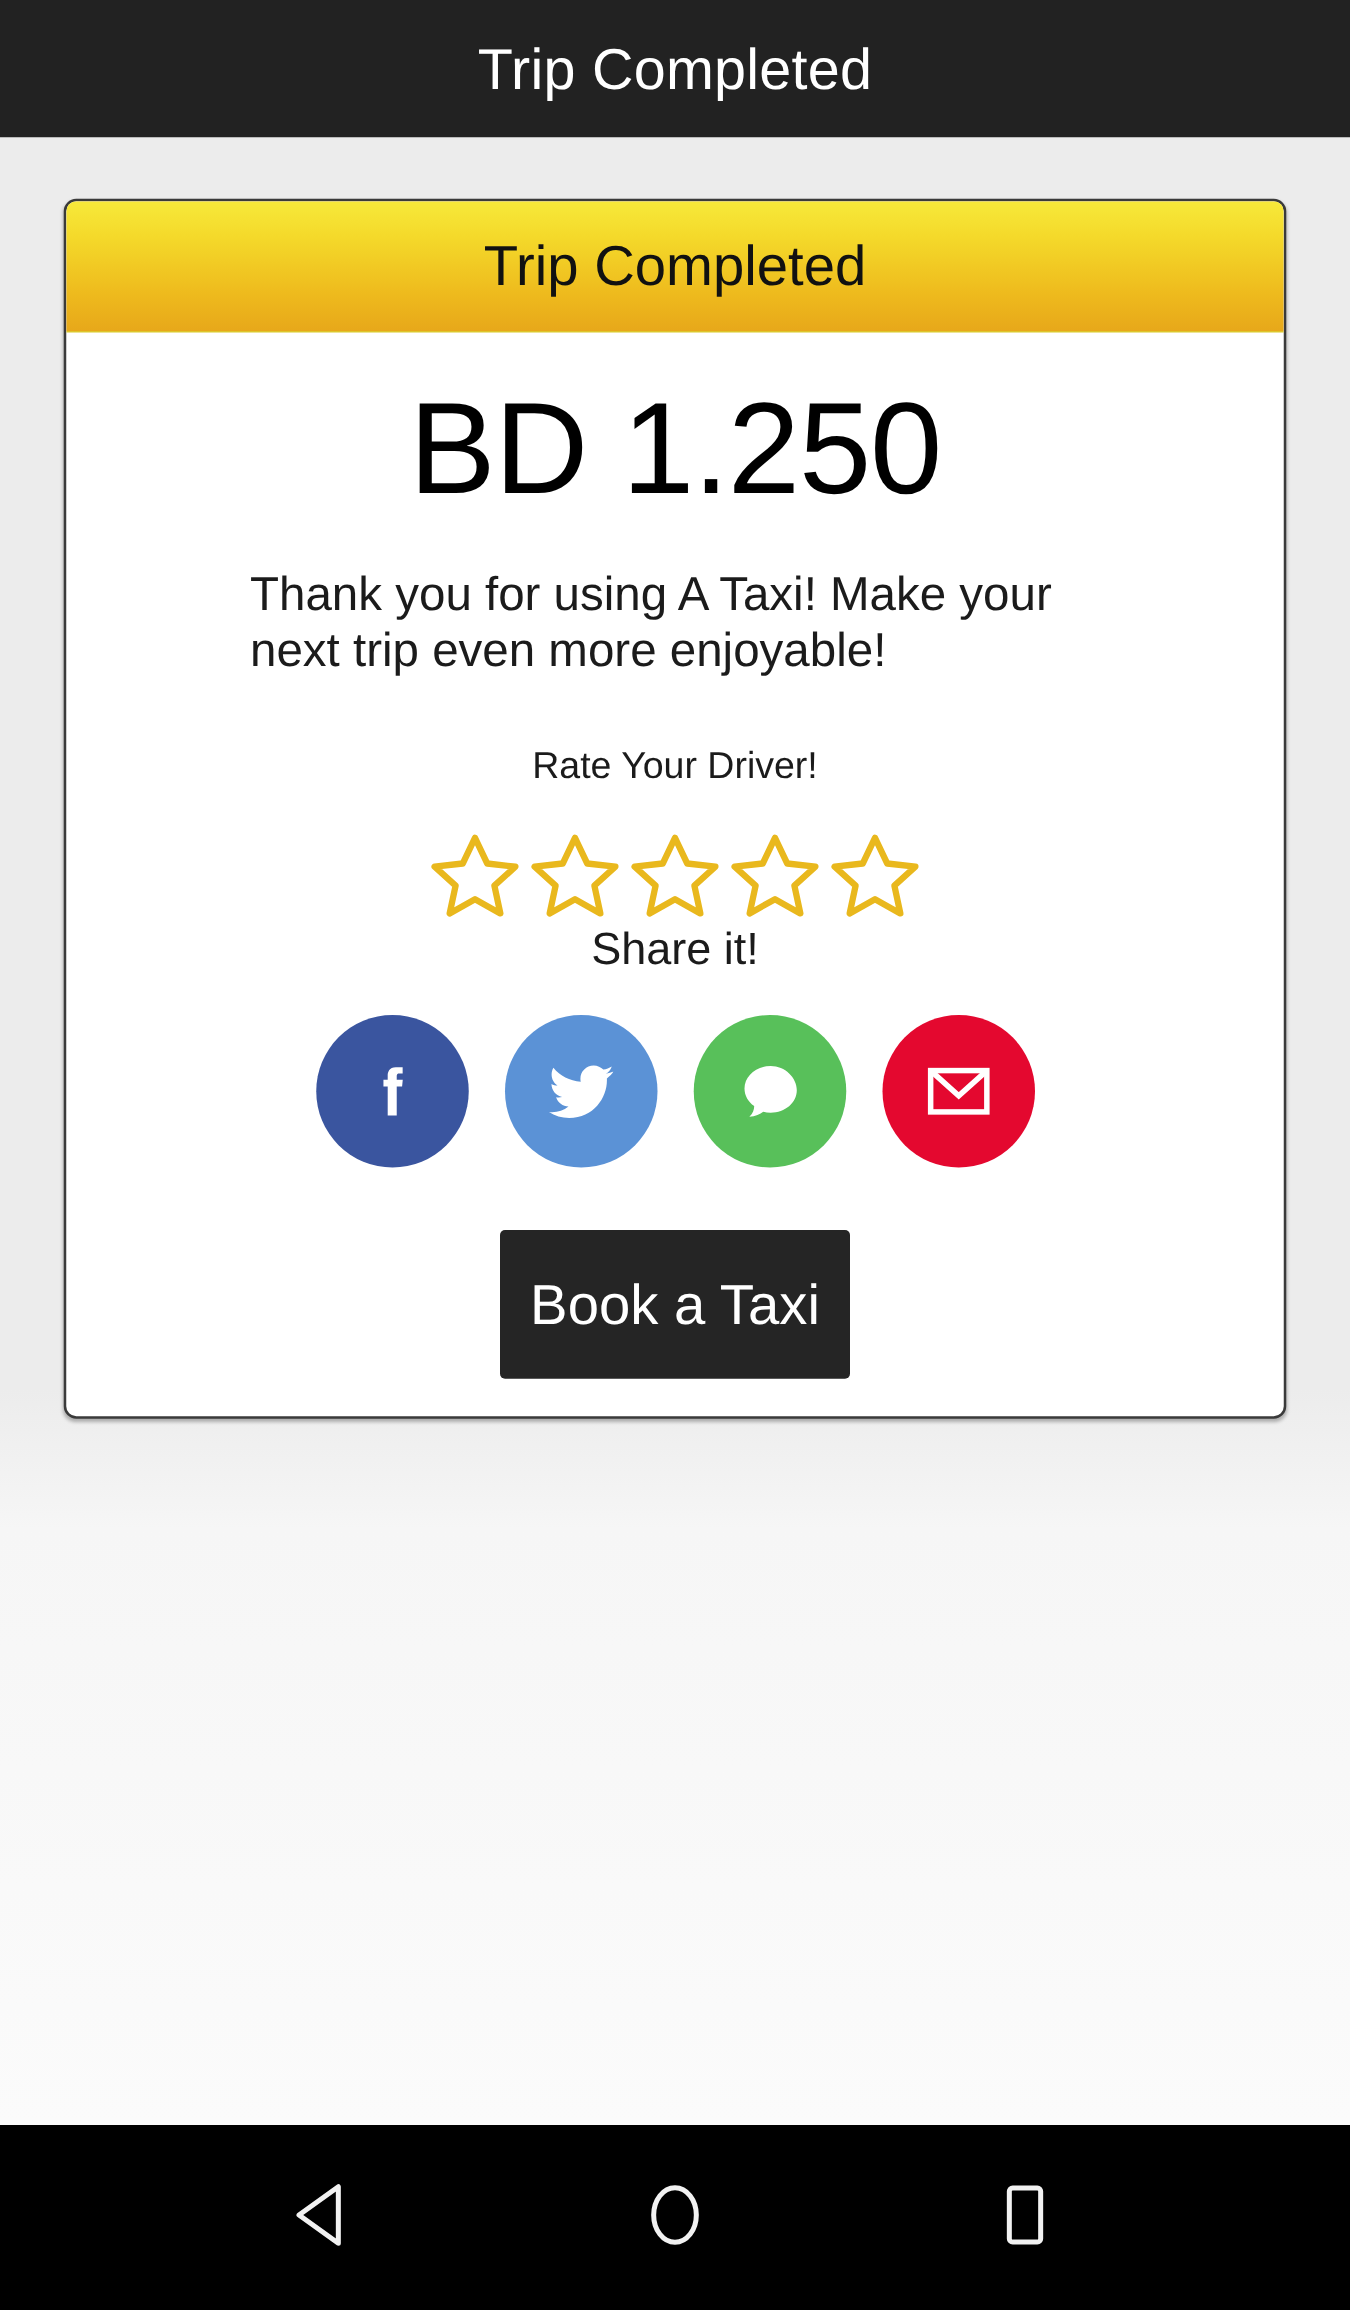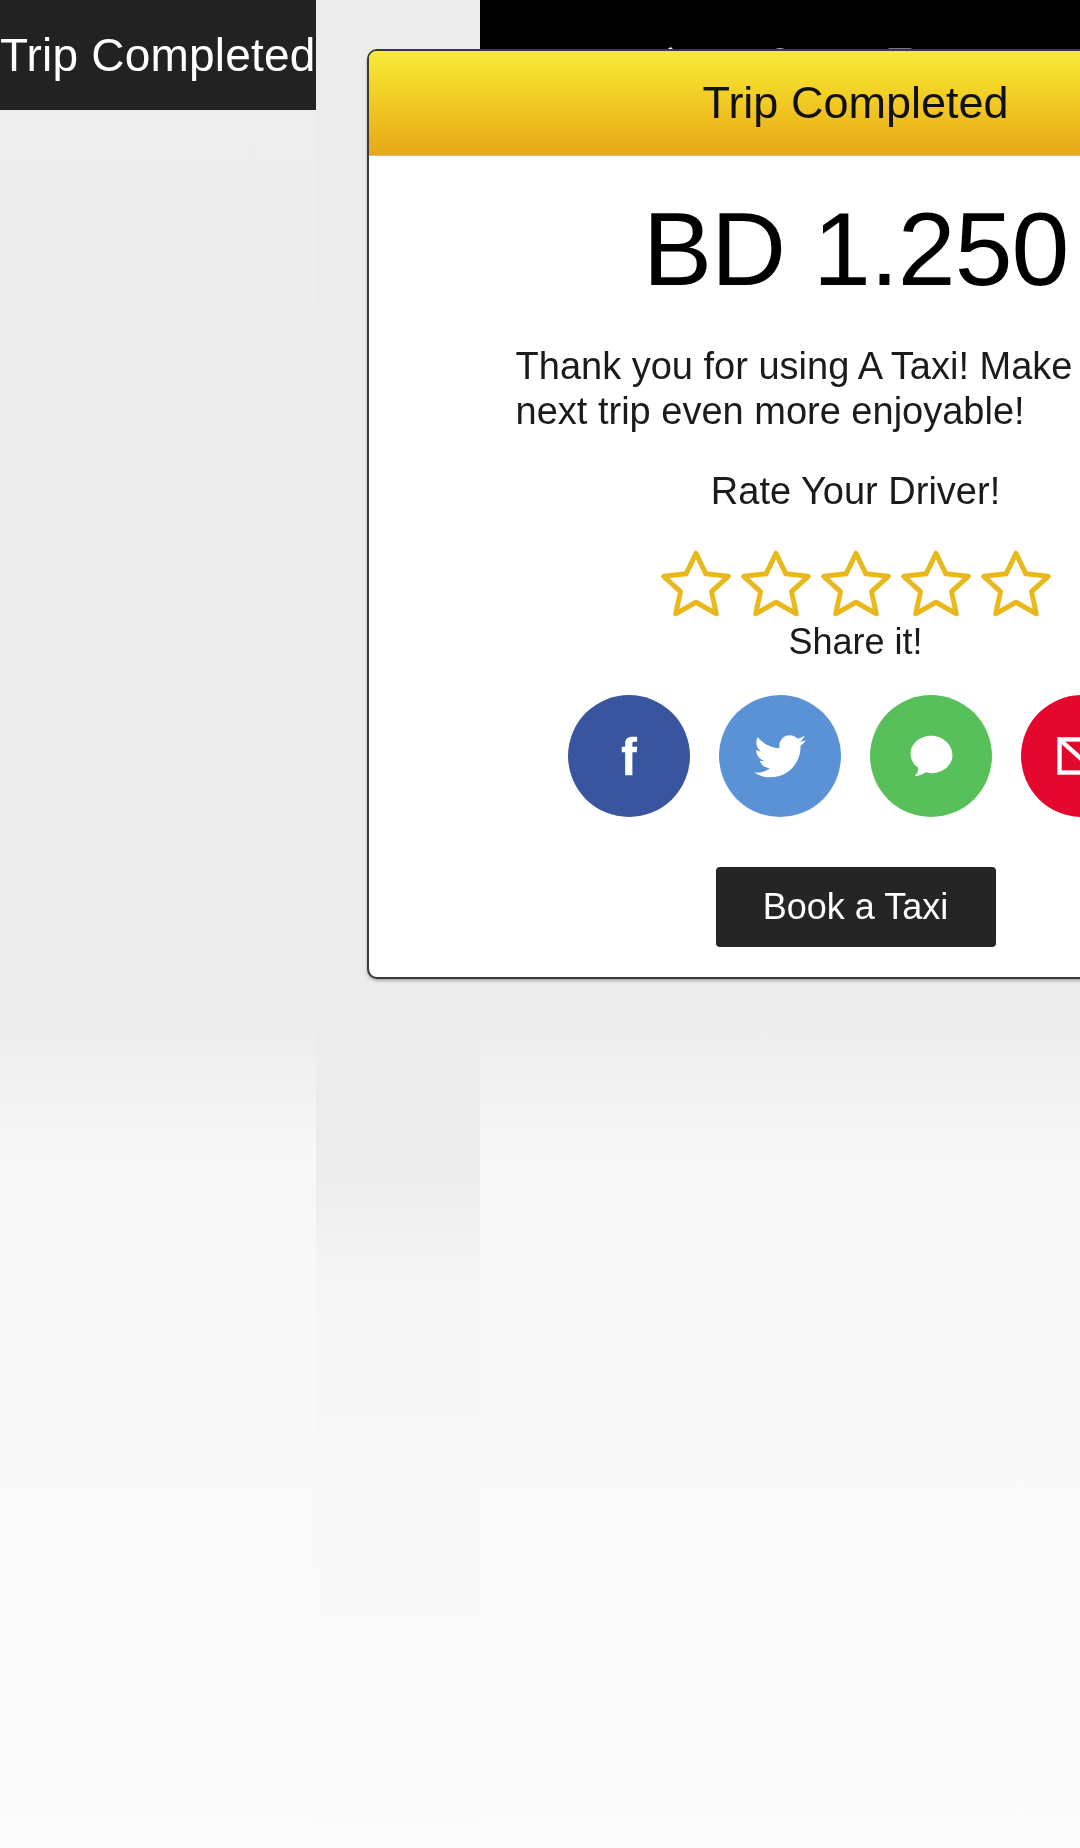--- a/index.html
+++ b/index.html
@@ -13,21 +13,21 @@
     font-family: "Liberation Sans", sans-serif;
     overflow: hidden;
   }
 
   #screen {
     position: relative;
     width: 1080px;
     height: 1848px;
     background: linear-gradient(180deg, #eeeeee 0%, #ececec 55%, #f7f7f7 62%, #fbfbfb 100%);
     display: flex;
-    flex-direction: row;
+    flex-direction: column;
   }
 
   
   .appbar {
     height: 110px;
     min-height: 110px;
     background: #222222;
     display: flex;
     align-items: center;
     justify-content: center;
@@ -94,23 +94,23 @@
   .thanks {
     font-size: 38px;
     color: #1b1b1b;
     text-align: left;
     line-height: 1.18;
     max-width: 680px;
     margin-top: 26px;
   }
 
   .rate-label {
-    font-size: 38px;
+    font-size: 30px;
     color: #1b1b1b;
-    margin-top: 36px;
+    margin-top: 52px;
   }
 
   .stars {
     display: flex;
     gap: 4px;
     margin-top: 32px;
   }
   .star {
     width: 76px;
     height: 76px;
@@ -134,27 +134,27 @@
     border-radius: 50%;
     display: flex;
     align-items: center;
     justify-content: center;
   }
   .social svg { display: block; }
 
   .book-btn {
     margin-top: 50px;
     width: 280px;
-    height: 80px;
+    height: 119px;
     background: #252525;
     border: none;
     border-radius: 4px;
     color: #ffffff;
     font-family: "Liberation Sans", sans-serif;
-    font-size: 36px;
+    font-size: 45px;
     font-weight: 400;
     display: flex;
     align-items: center;
     justify-content: center;
     cursor: pointer;
   }
 
   
   .navbar {
     height: 148px;

